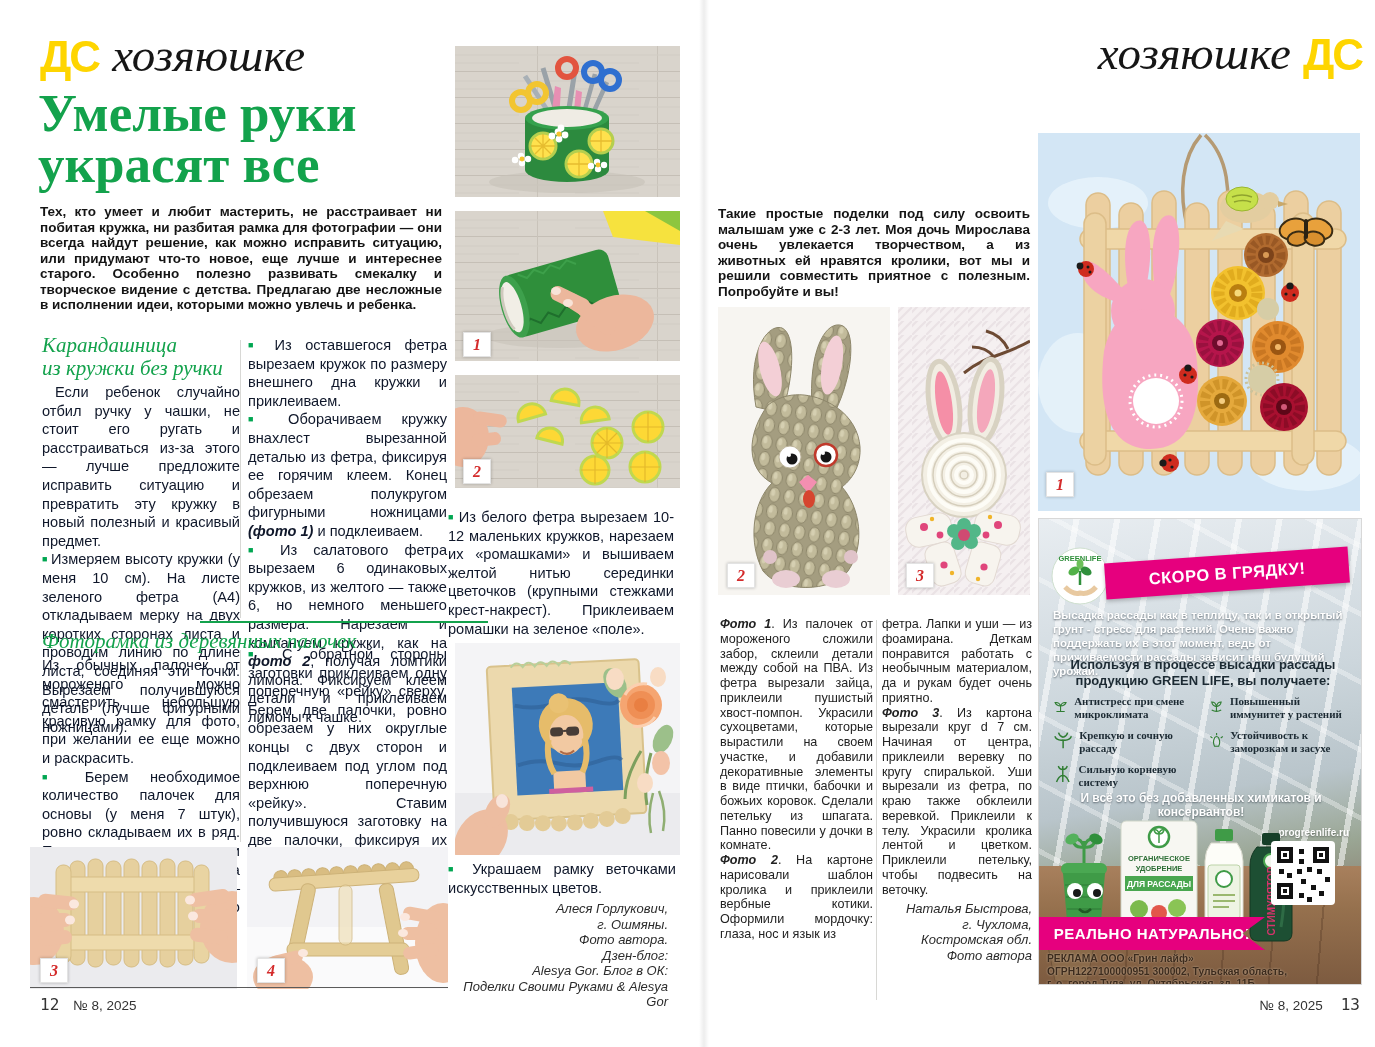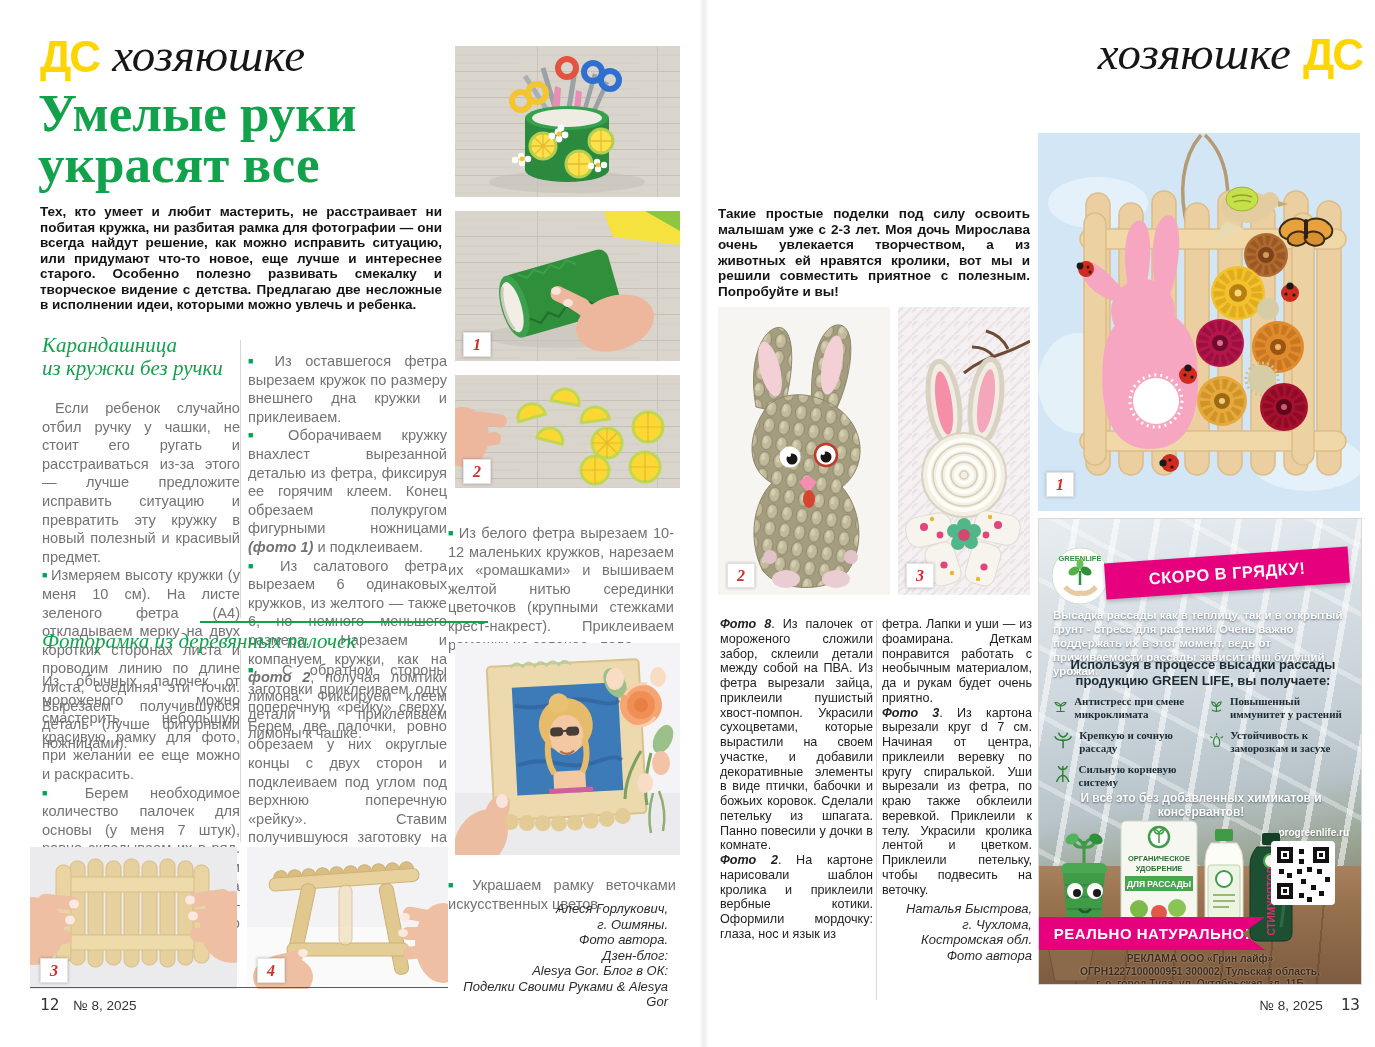--- a/index.html
+++ b/index.html
@@ -8,21 +8,21 @@
   .abs{position:absolute;}
   
   .logo{font-weight:900;font-size:44px;letter-spacing:-2px;color:#fed500;line-height:1;}
   .brand{font-style:italic;font-size:47px;line-height:1;color:#161616;font-family:"Liberation Serif",serif;}
   .tagline{font-size:21px;color:#262626;letter-spacing:.5px;}
   .wavy{height:5px;background:repeating-linear-gradient(90deg,#f3d94e 0 5px,rgba(243,217,78,0) 5px 9px);border-radius:3px;}
   .title-green{font-family:"Liberation Serif",serif;font-weight:bold;font-size:53px;line-height:.97;color:#13a24c;}
   .title-red{font-family:"Liberation Serif",serif;font-weight:bold;font-size:57px;line-height:.95;color:#e30613;}
   .intro{font-weight:bold;font-size:13.5px;line-height:15.5px;text-align:justify;color:#141414;}
   .greenhead{font-family:"Liberation Serif",serif;font-style:italic;font-size:21px;line-height:1.08;color:#13a24c;}
-  .body15{font-size:14.6px;line-height:18.6px;text-align:justify;color:#737373;overflow-wrap:break-word;margin-top:16px;}
+  .body15{font-size:14.6px;line-height:18.6px;text-align:justify;color:#0f172a;overflow-wrap:break-word;}
   .body13{font-size:12.6px;line-height:14.75px;text-align:justify;color:#222;overflow-wrap:break-word;}
   .body15 p,.body13 p{margin:0;}
   .bul::before{content:"■ ";color:#00a651;font-size:9px;vertical-align:2px;}
   .ind{text-indent:13px;}
   .rich-b{font-weight:bold;font-style:italic;}
   .credit{font-style:italic;font-size:13px;line-height:15.5px;text-align:right;color:#2b2b2b;}
   .credit div{margin:0;}
   .vrule{width:1px;background:#d8d8d5;}
   .grule{height:2px;background:#13a24c;}
   .plabel{width:26px;height:23px;background:#fff;border:1px solid #e3e3e3;box-shadow:0 0 3px rgba(0,0,0,.25);
@@ -43,21 +43,21 @@
   .ribbon{background:#e6007e;color:#fff;font-weight:bold;display:flex;align-items:center;justify-content:center;
           box-shadow:0 2px 4px rgba(0,0,0,.25);letter-spacing:.5px;}
   .ad-lead{color:#fff;font-weight:bold;font-size:11.5px;line-height:14px;text-shadow:0 1px 2px rgba(40,50,60,.65);}
   .ad-head{color:#1c2a33;font-weight:bold;font-size:13px;line-height:16px;}
   .ben{display:flex;gap:6px;align-items:flex-start;margin-bottom:9px;}
   .ben-t{font-weight:bold;font-size:11px;line-height:12.5px;color:#1c2a33;font-family:Liberation Serif, serif;}
   .ad-wood{position:absolute;left:0;right:0;bottom:0;height:118px;z-index:2;
       background:linear-gradient(180deg,#a8805d 0%,#96714e 35%,#7d5b40 100%);}
   .ad-wood::before{content:"";position:absolute;inset:0;
       background:repeating-linear-gradient(95deg,rgba(0,0,0,0) 0 46px,rgba(60,35,20,.25) 46px 48px);}
-  .legal{color:#3c2b1d;font-weight:bold;font-size:10.3px;line-height:12.5px;text-align:center;text-shadow:0 0 2px rgba(255,240,220,.6);}
+  .legal{color:#3c2b1d;font-weight:bold;font-size:10.3px;line-height:12.5px;text-align:left;text-shadow:0 0 2px rgba(255,240,220,.6);}
   .site{color:#fff;font-weight:bold;font-size:10px;text-shadow:0 1px 2px rgba(0,0,0,.4);}
   .gutter{left:699px;top:0;width:10px;height:1047px;background:linear-gradient(90deg,rgba(0,0,0,0),rgba(0,0,0,.07),rgba(0,0,0,0));}
 </style>
 </head>
 <body>
 
 <svg width="0" height="0" style="position:absolute">
   <defs>
     <pattern id="wood" width="120" height="26" patternUnits="userSpaceOnUse">
       <rect width="120" height="26" fill="#d9d4cc"></rect>
@@ -585,21 +585,21 @@
           <circle r="3" fill="#d05878"></circle>
         </g>
     </g>
   </svg>
 
   <div class="abs plabel" style="left:727px;top:563px;">2</div>
   <div class="abs plabel" style="left:906px;top:563px;">3</div>
   <div class="abs plabel" style="left:1046px;top:472px;">1</div>
 
   <div class="abs body13" style="left:720px;top:617px;width:153px;">
-    <p><span class="rich-b">Фото 8</span><span>. Из палочек от мороженого сложили забор, склеили детали между собой на ПВА. Из фетра вырезали зайца, приклеили пушистый хвост-помпон. Украсили сухоцветами, которые вырастили на своем участке, и добавили декоративные элементы в виде птички, бабочки и божьих коровок. Сделали петельку из шпагата. Панно повесили у дочки в комнате.</span></p>
+    <p><span class="rich-b">Фото 1</span><span>. Из палочек от мороженого сложили забор, склеили детали между собой на ПВА. Из фетра вырезали зайца, приклеили пушистый хвост-помпон. Украсили сухоцветами, которые вырастили на своем участке, и добавили декоративные элементы в виде птички, бабочки и божьих коровок. Сделали петельку из шпагата. Панно повесили у дочки в комнате.</span></p>
     <p><span class="rich-b">Фото 2</span><span>. На картоне нарисовали шаблон кролика и приклеили вербные котики. Оформили мордочку: глаза, нос и язык из</span></p>
   </div>
   <div class="abs vrule" style="left:876px;top:620px;height:380px;"></div>
   <div class="abs body13" style="left:882px;top:617px;width:150px;">
     <p>фетра. Лапки и уши — из фоамирана. Деткам понравится работать с необычным материалом, да и рукам будет очень приятно.</p>
     <p><span class="rich-b">Фото 3</span><span>. Из картона вырезали круг d 7 см. Начиная от центра, приклеили веревку по кругу спиралькой. Уши вырезали из фетра, по краю также обклеили веревкой. Приклеили к телу. Украсили кролика лентой и цветком. Приклеили петельку, чтобы подвесить на веточку.</span></p>
     <div class="credit" style="margin-top:4px;">
       <div>Наталья Быстрова,</div>
       <div>г. Чухлома,</div>
       <div>Костромская обл.</div>

